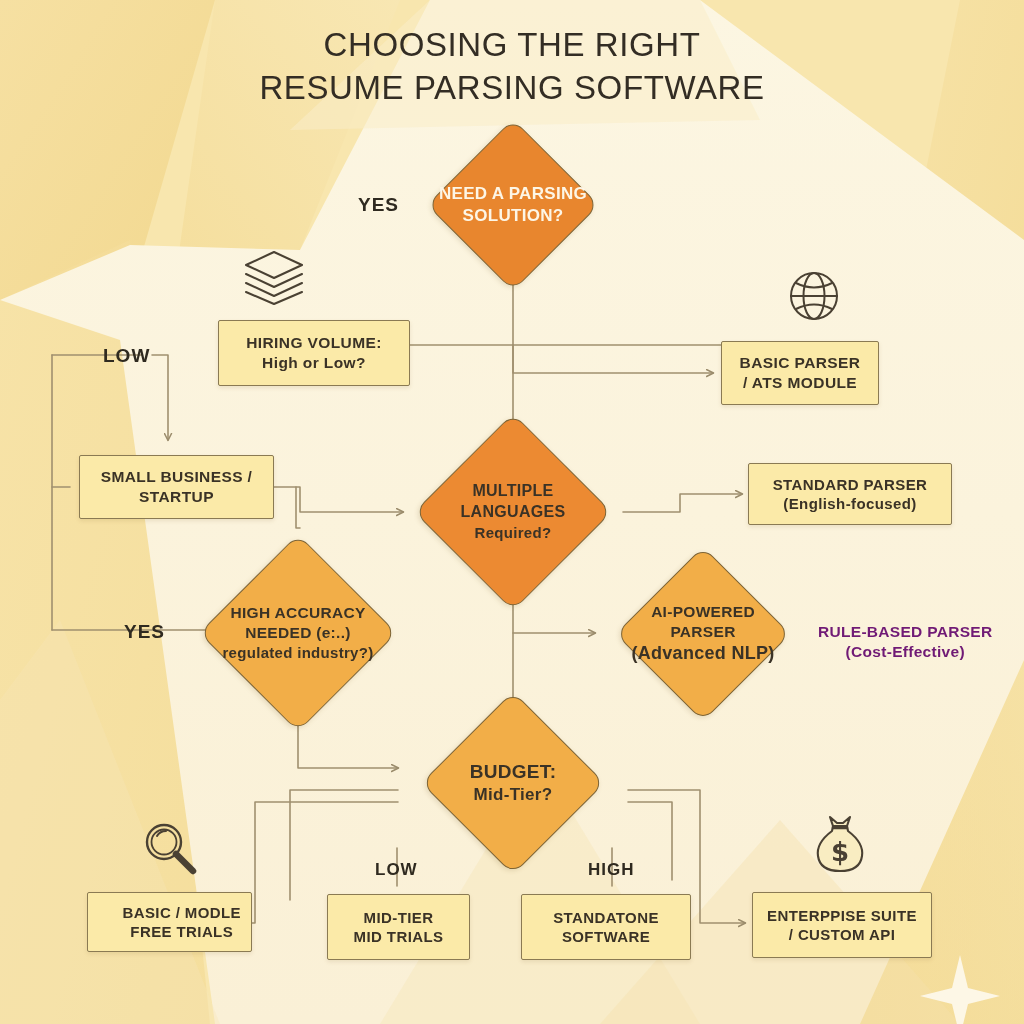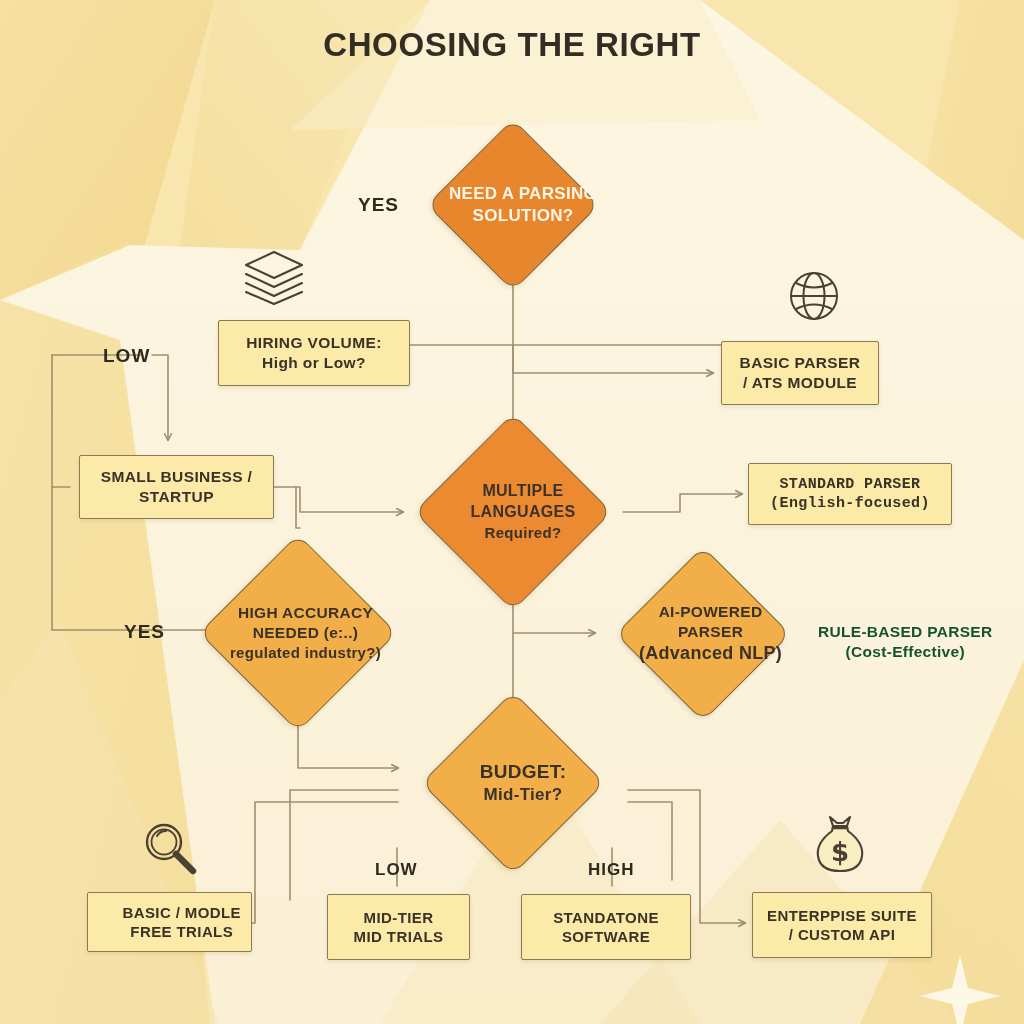--- a/index.html
+++ b/index.html
@@ -57,21 +57,21 @@
     border-radius: 14px;
   }
   .diamond-wrap { position: absolute; }
   .diamond-label {
     position: absolute;
     left: 0; top: 0;
     width: 100%;
     height: 100%;
     display: flex;
     align-items: center;
-    justify-content: flex-end;
+    justify-content: center;
     text-align: center;
     pointer-events: none;
   }
   .diamond-label .tx {
     color: #3a3226;
     font-weight: bold;
     line-height: 1.3;
     letter-spacing: .3px;
   }
   .d-orange { background: #e8862e; }
@@ -87,38 +87,38 @@
     position: absolute;
     color: #2f2a20;
     font-weight: bold;
     letter-spacing: 1px;
     white-space: nowrap;
   }
 
   
   .plain-text {
     position: absolute;
-    color: #14532d;
+    color: #701a75;
     font-weight: bold;
     text-align: center;
     line-height: 1.3;
     letter-spacing: .3px;
     white-space: nowrap;
   }
 
   
   #title {
     position: absolute;
     left: 0;
     top: 24px;
     width: 1024px;
     text-align: center;
     color: #332d24;
     font-size: 33px;
-    font-weight: bold;
+    font-weight: normal;
     line-height: 1.3;
     letter-spacing: .6px;
   }
   #title .ln { display: block; }
 
   .icon {
     position: absolute;
     pointer-events: none;
   }
 </style>
@@ -204,20 +204,21 @@
       <path d="M398,802 L255,802 L255,923 L165,923"></path>
       <path d="M397,848 L397,886"></path>
       <path d="M612,848 L612,886"></path>
       <path d="M628,790 L700,790 L700,923 L745,923" marker-end="url(#arw)"></path>
       <path d="M628,802 L672,802 L672,880"></path>
     </g>
   </svg>
 
   <div id="title">
     <span class="ln">CHOOSING THE RIGHT</span>
+    <span class="ln">RESUME PARSING SOFTWARE</span>
   </div>
 
   <svg class="icon" style="left:240px; top:248px; width:68px; height:60px;" viewBox="0 0 68 60" xmlns="http://www.w3.org/2000/svg" fill="none" stroke="#4a4133" stroke-width="2.1" stroke-linejoin="round" stroke-linecap="round">
     <path d="M34 4 L62 17 L34 30 L6 17 Z"></path>
     <path d="M6 26 L34 39 L62 26"></path>
     <path d="M6 35 L34 48 L62 35"></path>
     <path d="M6 44 L34 56 L62 44"></path>
   </svg>
 
   <svg class="icon" style="left:788px; top:270px; width:52px; height:52px;" viewBox="0 0 52 52" xmlns="http://www.w3.org/2000/svg" fill="none" stroke="#4a4133" stroke-width="2" stroke-linecap="round">
@@ -287,21 +288,21 @@
     <div class="node diamond d-orange-mid" style="left:40px; top:0px; width:140px; height:140px;"></div>
     <div class="diamond-label">
       <div class="tx" style="font-size:16px; width:200px;">
         <span>MULTIPLE</span>
         <span class="ln2">LANGUAGES</span>
         <span class="sub" style="font-size:15px;">Required?</span>
       </div>
     </div>
   </div>
 
-  <div class="node rect" style="left:748px; top:463px; width:204px; height:62px;font-family:Liberation Mono, monospace;">
+  <div class="node rect" style="left:748px; top:463px; width:204px; height:62px;">
     <div class="tx" style="font-size:15px;">
       <span>STANDARD PARSER</span>
       <span class="ln2">(English-focused)</span>
     </div>
   </div>
 
   <div class="diamond-wrap" style="left:183px; top:563px; width:230px; height:140px;">
     <div class="node diamond d-amber" style="left:45px; top:0px; width:140px; height:140px;"></div>
     <div class="diamond-label">
       <div class="tx" style="font-size:15.5px; width:215px;">

